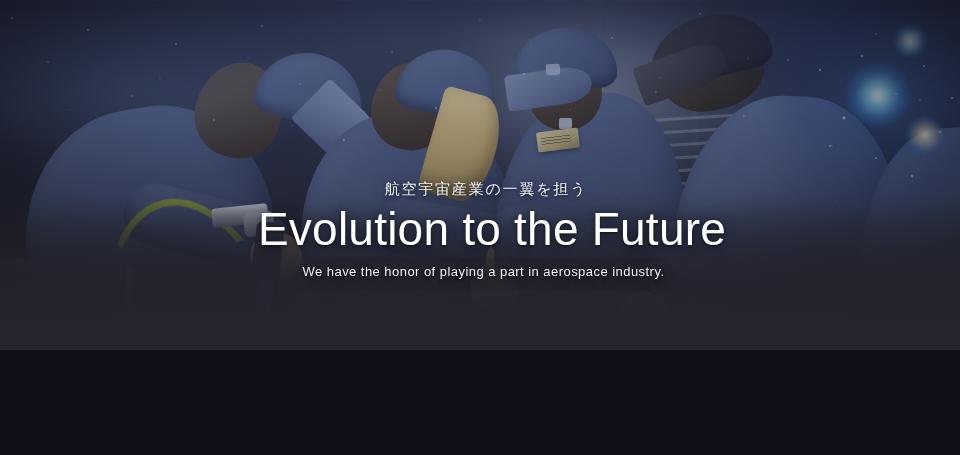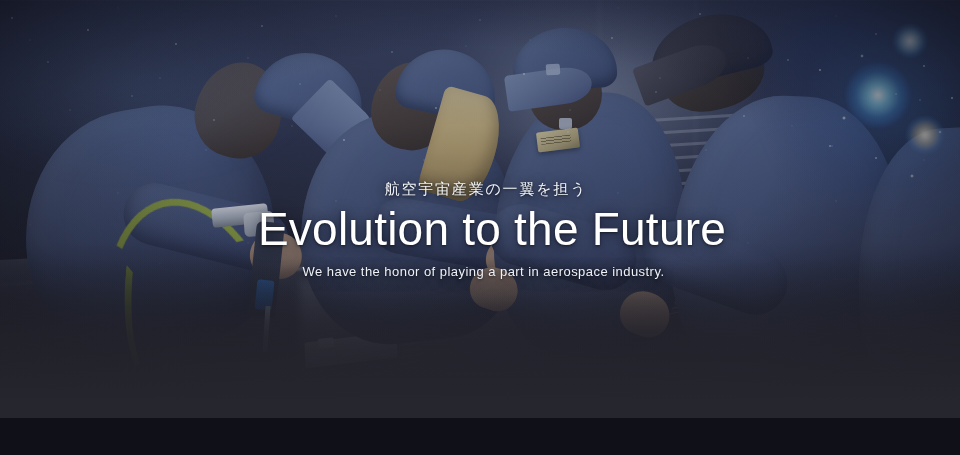--- a/index.html
+++ b/index.html
@@ -6,21 +6,21 @@
   * { margin:0; padding:0; box-sizing:border-box; }
   html,body{ background:#101018; }
   body{
     font-family:"Liberation Sans", sans-serif;
     -webkit-font-smoothing:antialiased;
   }
 
   
   .hero{
     position:relative;
-    width:960px; height:418px;
+    width:960px; height:350px;
     overflow:hidden;
     background:#26262f;
     user-select:none;
   }
   .layer{ position:absolute; inset:0; }
 
   
   .bg-base{
     background:
       radial-gradient(120% 90% at 50% 8%, #3c4460 0%, #2c3249 34%, #232734 62%, #26262f 100%);

